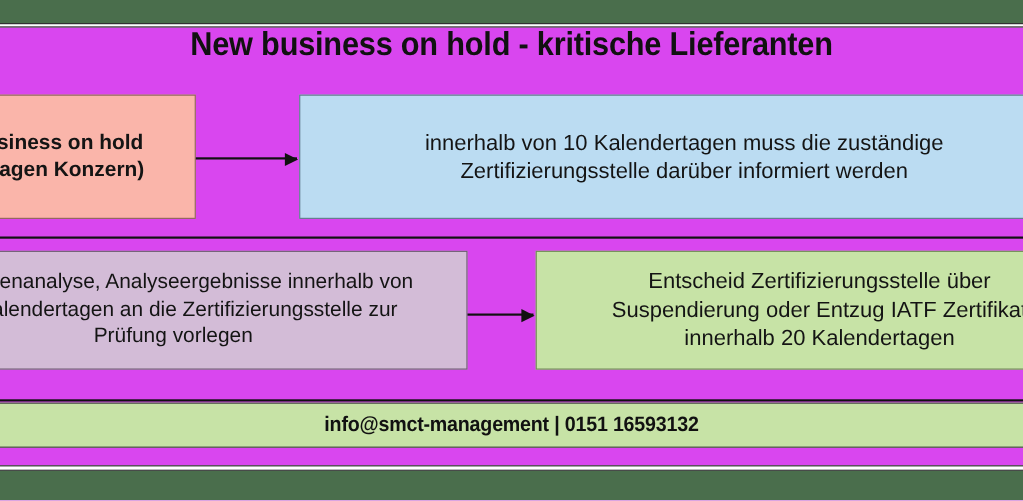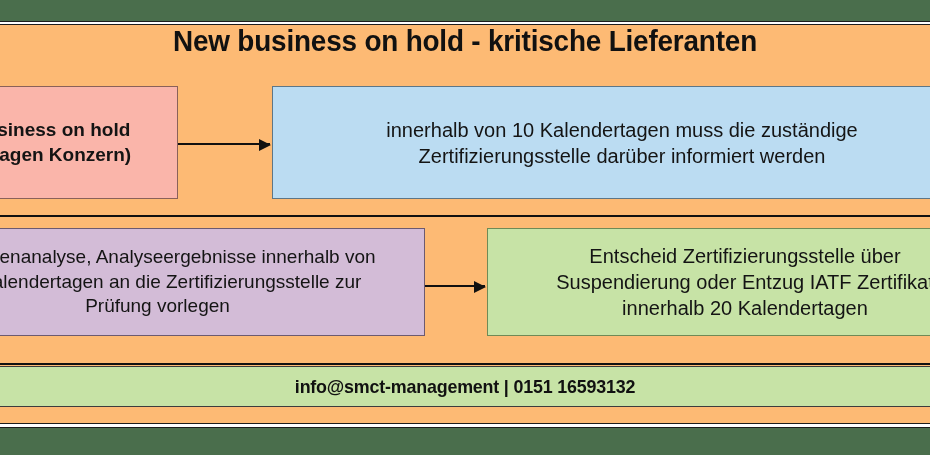--- a/index.html
+++ b/index.html
@@ -7,21 +7,21 @@
     padding: 0;
     background: #ffffff;
   }
   body {
     font-family: "Liberation Sans", sans-serif;
   }
   #slide {
     position: relative;
     width: 930px;
     height: 455px;
-    background: #fdba74;
+    background: #d946ef;
     overflow: hidden;
     text-decoration: underline;
   }
 
   
   .band-top {
     position: absolute;
     left: 0; top: 0;
     width: 930px; height: 21px;
     background: #4a6e4c;

